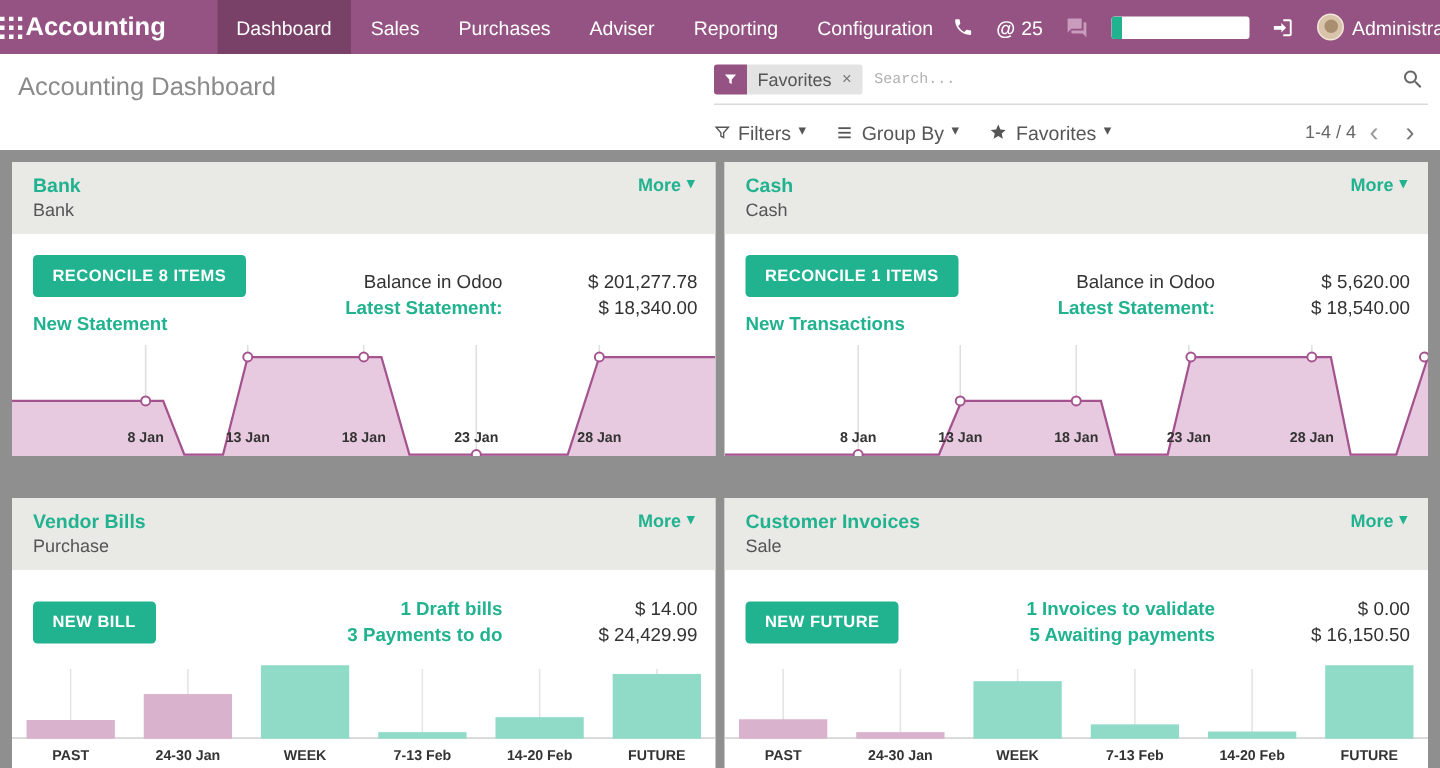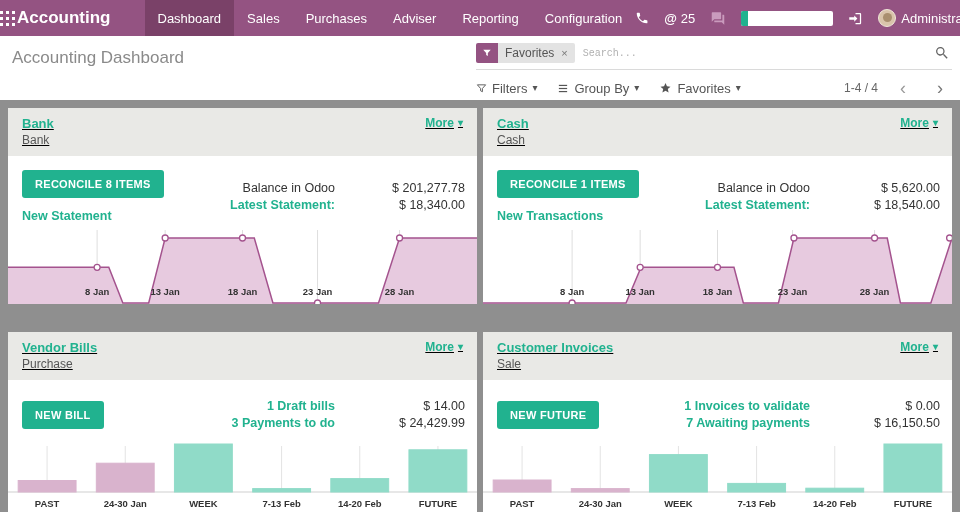--- a/index.html
+++ b/index.html
@@ -34,30 +34,30 @@
   .search-row{display:flex;align-items:center;border-bottom:1px solid #dadada;padding-bottom:6px;}
   .facet{display:flex;align-items:stretch;margin-right:8px;cursor:pointer;}
   .facet-icon{background:var(--nav);color:#fff;width:22px;display:flex;align-items:center;justify-content:center;border-radius:2px 0 0 2px;}
   .facet-body{background:#e3e3e3;color:#555;font-size:12px;display:flex;align-items:center;gap:7px;padding:3px 7px;border-radius:0 2px 2px 0;}
   .facet-close{color:#777;font-size:11px;cursor:pointer;}
   .search-input{border:none;outline:none;flex:1;font-size:10px;color:#444;font-family:Liberation Mono, monospace;}
   .search-input::placeholder{color:#b0b0b0;}
   .search-btn{background:none;border:none;color:#666;cursor:pointer;padding:0 2px;}
   .controls-row{display:flex;align-items:center;margin-top:9px;font-size:13px;color:#555;}
   .ctrl{display:flex;align-items:center;gap:5px;margin-right:20px;cursor:pointer;background:none;border:none;font-size:13px;color:#555;font-family:"Liberation Sans",sans-serif;}
-  .pager{margin-left:auto;display:flex;align-items:center;font-size:12px;color:#666;gap:13px;}
+  .pager{margin-left:auto;display:flex;align-items:center;font-size:12px;color:#666;}
   .pager-btn{background:none;border:none;font-size:18px;line-height:1;color:#999;padding:0 9px;cursor:pointer;font-family:"Liberation Sans",sans-serif;}
   .pager-btn.next{color:#777;}
 
   
   .dash{padding:8px;display:grid;grid-template-columns:1fr 1fr;gap:8px 6px;}
   .card{background:#fff;display:flex;flex-direction:column;overflow:hidden;}
   .card.top{height:196px;}
   .card.bottom{height:186px;margin-top:20px;}
-  .card-header{background:var(--card-head);padding:8px 14px 9px;display:flex;justify-content:space-between;align-items:flex-start;text-decoration:underline;}
+  .card-header{background:var(--card-head);padding:8px 14px 9px;display:flex;justify-content:space-between;align-items:flex-start;}
   .card-title{font-size:13px;font-weight:bold;color:var(--accent);}
   .card-subtitle{font-size:12px;color:#555;margin-top:2px;}
   .more-btn{background:none;border:none;color:var(--accent);font-size:12px;font-weight:600;cursor:pointer;display:flex;align-items:center;gap:4px;font-family:"Liberation Sans",sans-serif;}
   .card-body{display:flex;align-items:center;padding:13px 12px 0 14px;flex:1;}
   .left-col{display:flex;flex-direction:column;align-items:flex-start;}
   .teal-btn{background:var(--accent);color:#fff;border:none;border-radius:3px;font-size:11px;font-weight:bold;letter-spacing:.3px;padding:8px 13px;cursor:pointer;font-family:"Liberation Sans",sans-serif;}
   .teal-link{color:var(--accent);font-size:12.5px;font-weight:600;margin-top:11px;text-decoration:none;cursor:pointer;}
   .info{margin-left:auto;display:grid;grid-template-columns:auto auto;column-gap:26px;row-gap:3px;font-size:12.5px;align-content:start;}
   .info .lbl{text-align:right;color:#333;}
   .info a.lbl{color:var(--accent);font-weight:600;text-decoration:none;cursor:pointer;}
@@ -325,21 +325,21 @@
           <span class="caret">▾</span>
       </button>
     </header>
     <div class="card-body">
       <div class="left-col">
         <button class="teal-btn">NEW FUTURE</button>
       </div>
       <div class="info">
         <a class="lbl">1 Invoices to validate</a>
         <span class="amt">$ 0.00</span>
-        <a class="lbl">7 Awaiting payments</a>
+        <a class="lbl">5 Awaiting payments</a>
         <span class="amt">$ 16,150.50</span>
       </div>
     </div>
     <svg class="bar-chart" viewBox="0 0 470 78" preserveAspectRatio="none">
         <line x1="39.166666666666664" x2="39.166666666666664" y1="10" y2="56" stroke="#e3e3e3" stroke-width="1"></line>
         <line x1="117.5" x2="117.5" y1="10" y2="56" stroke="#e3e3e3" stroke-width="1"></line>
         <line x1="195.83333333333331" x2="195.83333333333331" y1="10" y2="56" stroke="#e3e3e3" stroke-width="1"></line>
         <line x1="274.1666666666667" x2="274.1666666666667" y1="10" y2="56" stroke="#e3e3e3" stroke-width="1"></line>
         <line x1="352.5" x2="352.5" y1="10" y2="56" stroke="#e3e3e3" stroke-width="1"></line>
         <line x1="430.8333333333333" x2="430.8333333333333" y1="10" y2="56" stroke="#e3e3e3" stroke-width="1"></line>

